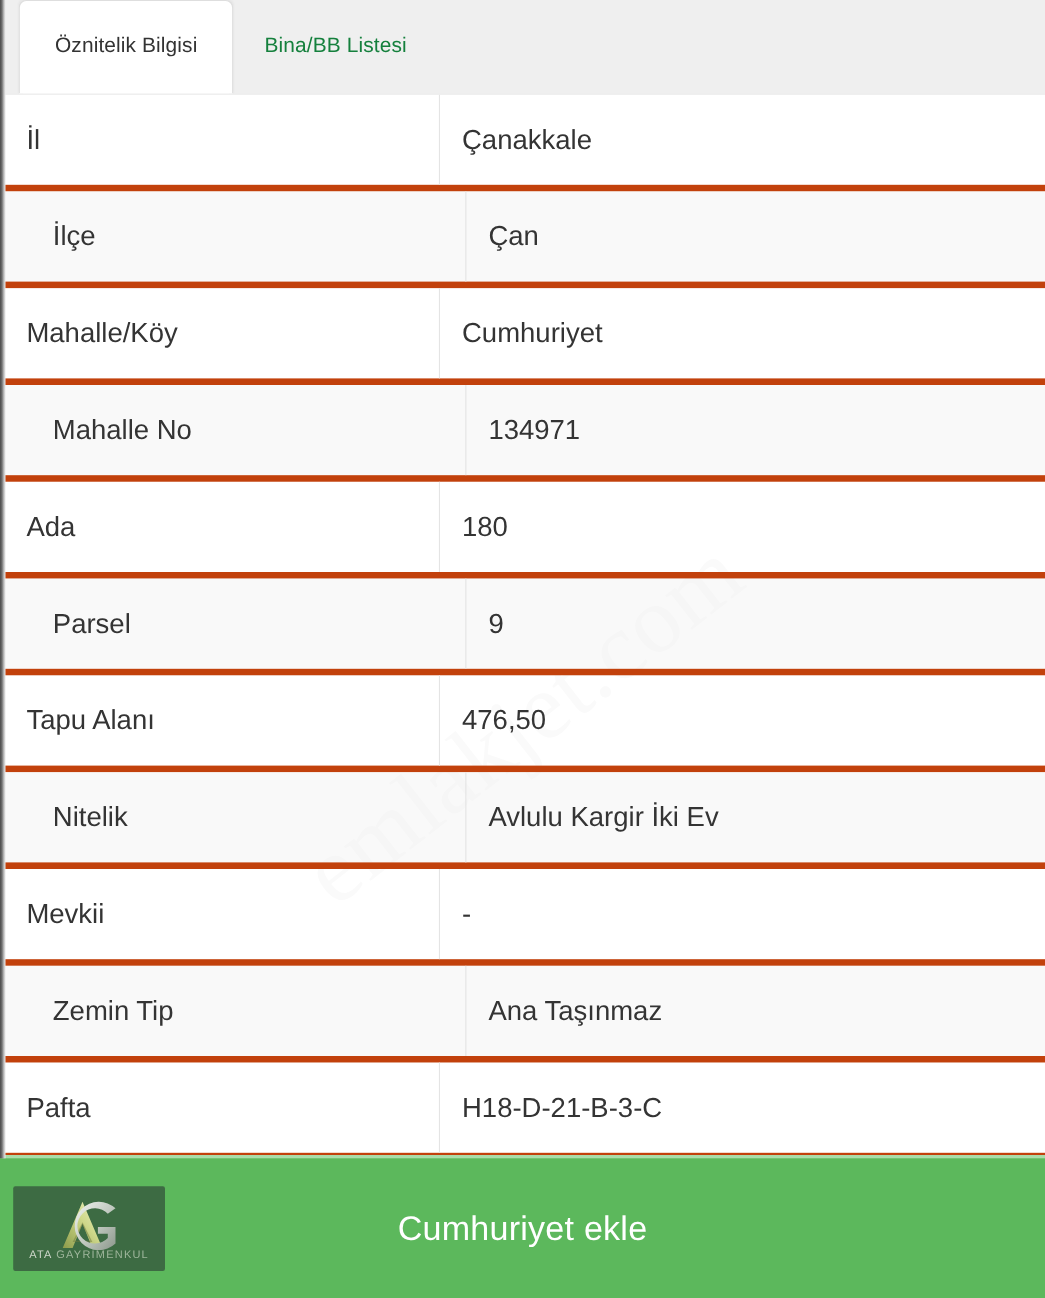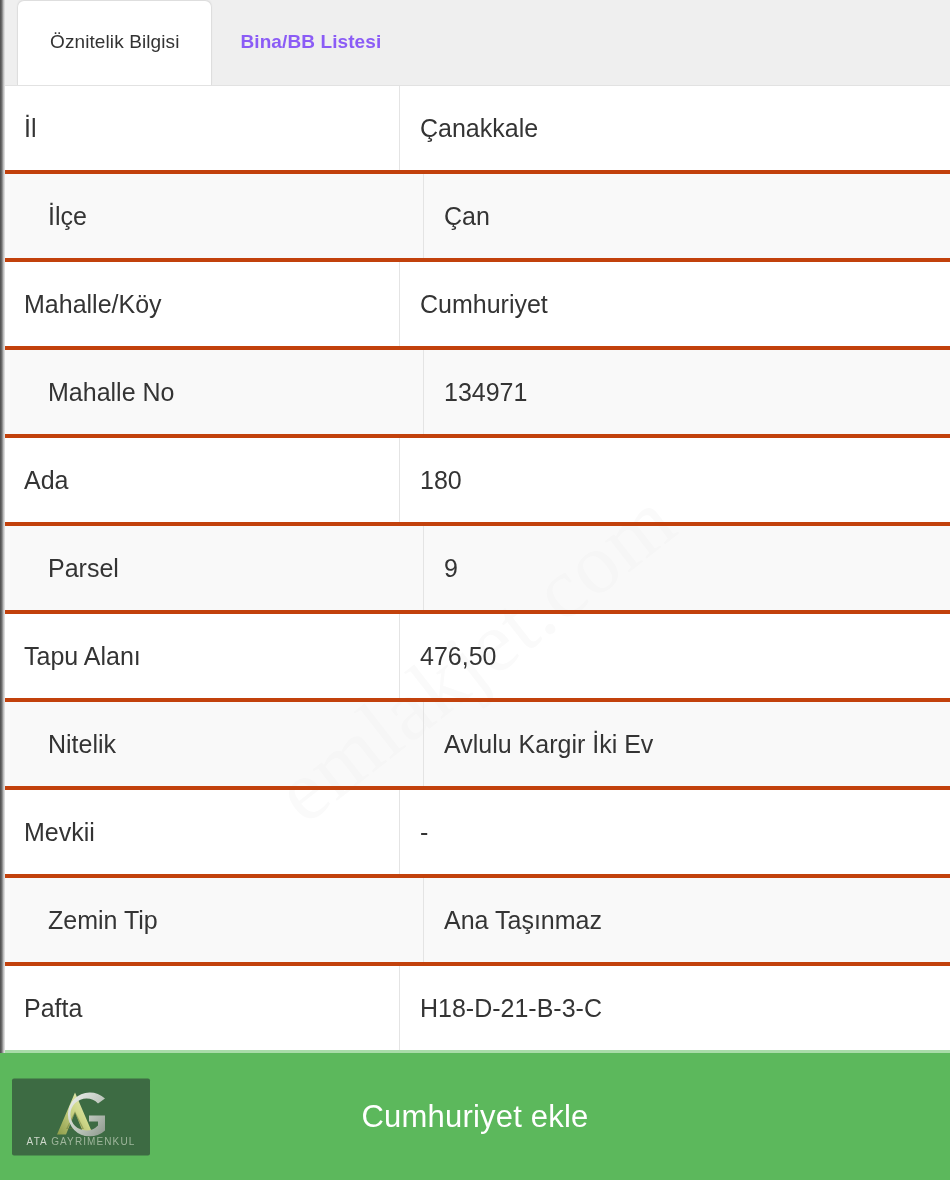--- a/index.html
+++ b/index.html
@@ -102,21 +102,21 @@
 
   .rows {
     position: relative;
     z-index: 2;
   }
 
   .row {
     display: flex;
     height: 88px;
     box-sizing: border-box;
-    border-bottom: 4px solid #c2410c;
+    border-bottom: 6px solid #c2410c;
     align-items: center;
   }
   .row.odd  { background: rgba(255,255,255,0.55); }
   .row.even { background: rgba(246,246,246,0.72); padding-left: 24px; }
 
   .cell-label {
     width: 400px;
     box-sizing: border-box;
     padding-left: 24px;
     padding-right: 10px;
@@ -197,21 +197,21 @@
 <body>
 
 <div class="edge-strip"></div>
 
 <div class="screen">
 
   <div class="tabbar" style="background: rgb(239, 239, 239);">
     <div class="tab active">
       <span>Öznitelik Bilgisi</span>
     </div>
-    <div class="tab inactive" style="color: #8b5cf6; font-weight: bold;">
+    <div class="tab inactive" style="color: #15803d;">
       <span>Bina/BB Listesi</span>
     </div>
   </div>
 
   <div class="table-wrap">
 
     <div class="watermark">emlakjet.com</div>
 
     <div class="rows" id="table-rows">
         <div class="row odd">

